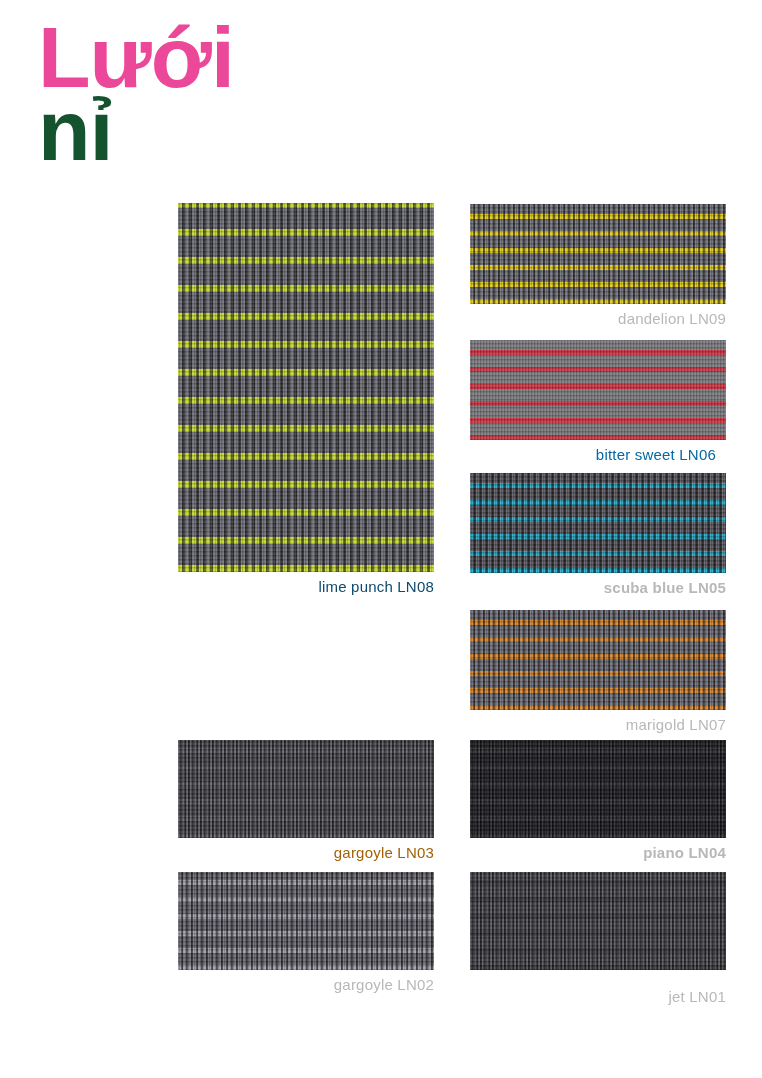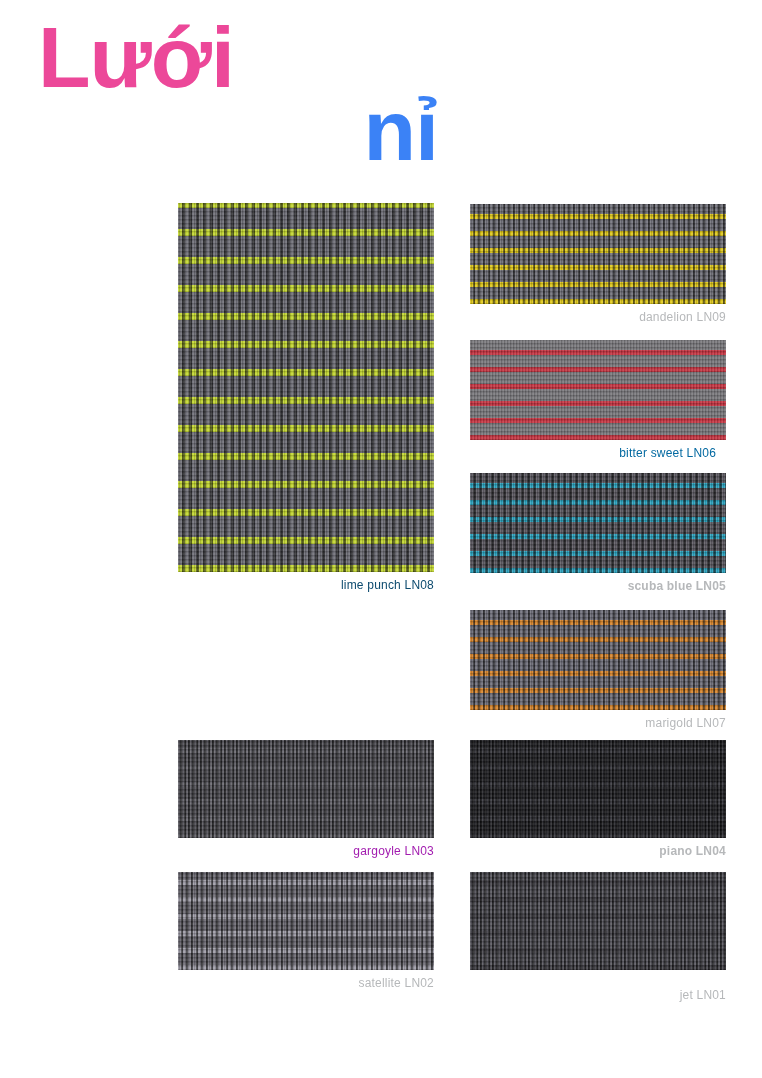--- a/index.html
+++ b/index.html
@@ -27,21 +27,21 @@
     user-select: none;
   }
   .title-line {
     display: block;
     font-size: 86px;
     font-weight: 700;
     letter-spacing: -1px;
     margin: 0;
   }
   .title-line-1 { color: #ec4899; }
-  .title-line-2 { color: #3b82f6; margin-top: -6px; text-align: right; }
+  .title-line-2 { color: #14532d; margin-top: -6px; }
 
   
   .swatch {
     position: absolute;
     overflow: hidden;
     background-color: #6a6a72;
   }
   
   .mesh {
     position: absolute;
@@ -64,21 +64,21 @@
   }
   
   .stripes {
     position: absolute;
     inset: 0;
   }
 
   
   .caption {
     position: absolute;
-    font-size: 12px;
+    font-size: 15px;
     font-weight: 400;
     color: #b6b8ba;
     letter-spacing: 0.2px;
     text-align: right;
     white-space: nowrap;
     user-select: none;
   }
 </style>
 </head>
 <body>
@@ -111,29 +111,29 @@
     <div class="caption" style="left: 470px; top: 579px; width: 256px; color: rgb(182, 184, 186); font-weight: bold;">scuba blue LN05</div>
     <div class="swatch" style="left: 470px; top: 610px; width: 256px; height: 100px; background-color: rgb(110, 110, 121);">
       <div class="stripes" style="background-image: repeating-linear-gradient(90deg, rgba(0, 0, 0, 0) 0px, rgba(0, 0, 0, 0) 3px, rgba(0, 0, 0, 0.55) 3px, rgba(0, 0, 0, 0.55) 5px), repeating-linear-gradient(0deg, rgb(217, 133, 42) 0px, rgb(217, 133, 42) 5px, rgba(0, 0, 0, 0) 5px, rgba(0, 0, 0, 0) 17px);"></div>
       <div class="mesh"></div>
     </div>
     <div class="caption" style="left: 470px; top: 716px; width: 256px; color: rgb(182, 184, 186);">marigold LN07</div>
     <div class="swatch" style="left: 178px; top: 740px; width: 256px; height: 98px; background-color: rgb(85, 84, 91);">
       <div class="stripes" style="background-image: repeating-linear-gradient(90deg, rgba(0, 0, 0, 0) 0px, rgba(0, 0, 0, 0) 2px, rgba(0, 0, 0, 0.55) 2px, rgba(0, 0, 0, 0.55) 4px), repeating-linear-gradient(0deg, rgb(102, 101, 109) 0px, rgb(102, 101, 109) 5px, rgba(0, 0, 0, 0) 5px, rgba(0, 0, 0, 0) 17px);"></div>
       <div class="mesh"></div>
     </div>
-    <div class="caption" style="left: 178px; top: 844px; width: 256px; color: #a21caf;">gargoyle LN03</div>
+    <div class="caption" style="left: 178px; top: 844px; width: 256px; color: #a16207;">gargoyle LN03</div>
     <div class="swatch" style="left: 470px; top: 740px; width: 256px; height: 98px; background-color: rgb(35, 35, 39);">
       <div class="stripes" style="background-image: repeating-linear-gradient(90deg, rgba(0, 0, 0, 0) 0px, rgba(0, 0, 0, 0) 2px, rgba(0, 0, 0, 0.55) 2px, rgba(0, 0, 0, 0.55) 4px), repeating-linear-gradient(0deg, rgb(52, 52, 58) 0px, rgb(52, 52, 58) 5px, rgba(0, 0, 0, 0) 5px, rgba(0, 0, 0, 0) 17px);"></div>
       <div class="mesh"></div>
     </div>
     <div class="caption" style="left: 470px; top: 844px; width: 256px; color: rgb(182, 184, 186); font-weight: bold;">piano LN04</div>
     <div class="swatch" style="left: 178px; top: 872px; width: 256px; height: 98px; background-color: rgb(106, 104, 113);">
       <div class="stripes" style="background-image: repeating-linear-gradient(90deg, rgba(0, 0, 0, 0) 0px, rgba(0, 0, 0, 0) 3px, rgba(0, 0, 0, 0.55) 3px, rgba(0, 0, 0, 0.55) 5px), repeating-linear-gradient(0deg, rgb(157, 155, 166) 0px, rgb(157, 155, 166) 5px, rgba(0, 0, 0, 0) 5px, rgba(0, 0, 0, 0) 17px);"></div>
       <div class="mesh"></div>
     </div>
-    <div class="caption" style="left: 178px; top: 976px; width: 256px; color: rgb(182, 184, 186);">satellite LN02</div>
+    <div class="caption" style="left: 178px; top: 976px; width: 256px; color: rgb(182, 184, 186);">gargoyle LN02</div>
     <div class="swatch" style="left: 470px; top: 872px; width: 256px; height: 98px; background-color: rgb(85, 84, 92);">
       <div class="stripes" style="background-image: repeating-linear-gradient(90deg, rgba(0, 0, 0, 0) 0px, rgba(0, 0, 0, 0) 2px, rgba(0, 0, 0, 0.55) 2px, rgba(0, 0, 0, 0.55) 4px), repeating-linear-gradient(0deg, rgb(68, 67, 74) 0px, rgb(68, 67, 74) 5px, rgba(0, 0, 0, 0) 5px, rgba(0, 0, 0, 0) 17px);"></div>
       <div class="mesh"></div>
     </div>
     <div class="caption" style="left: 470px; top: 988px; width: 256px; color: rgb(182, 184, 186);">jet LN01</div>
   </div>
 
 </body></html>

